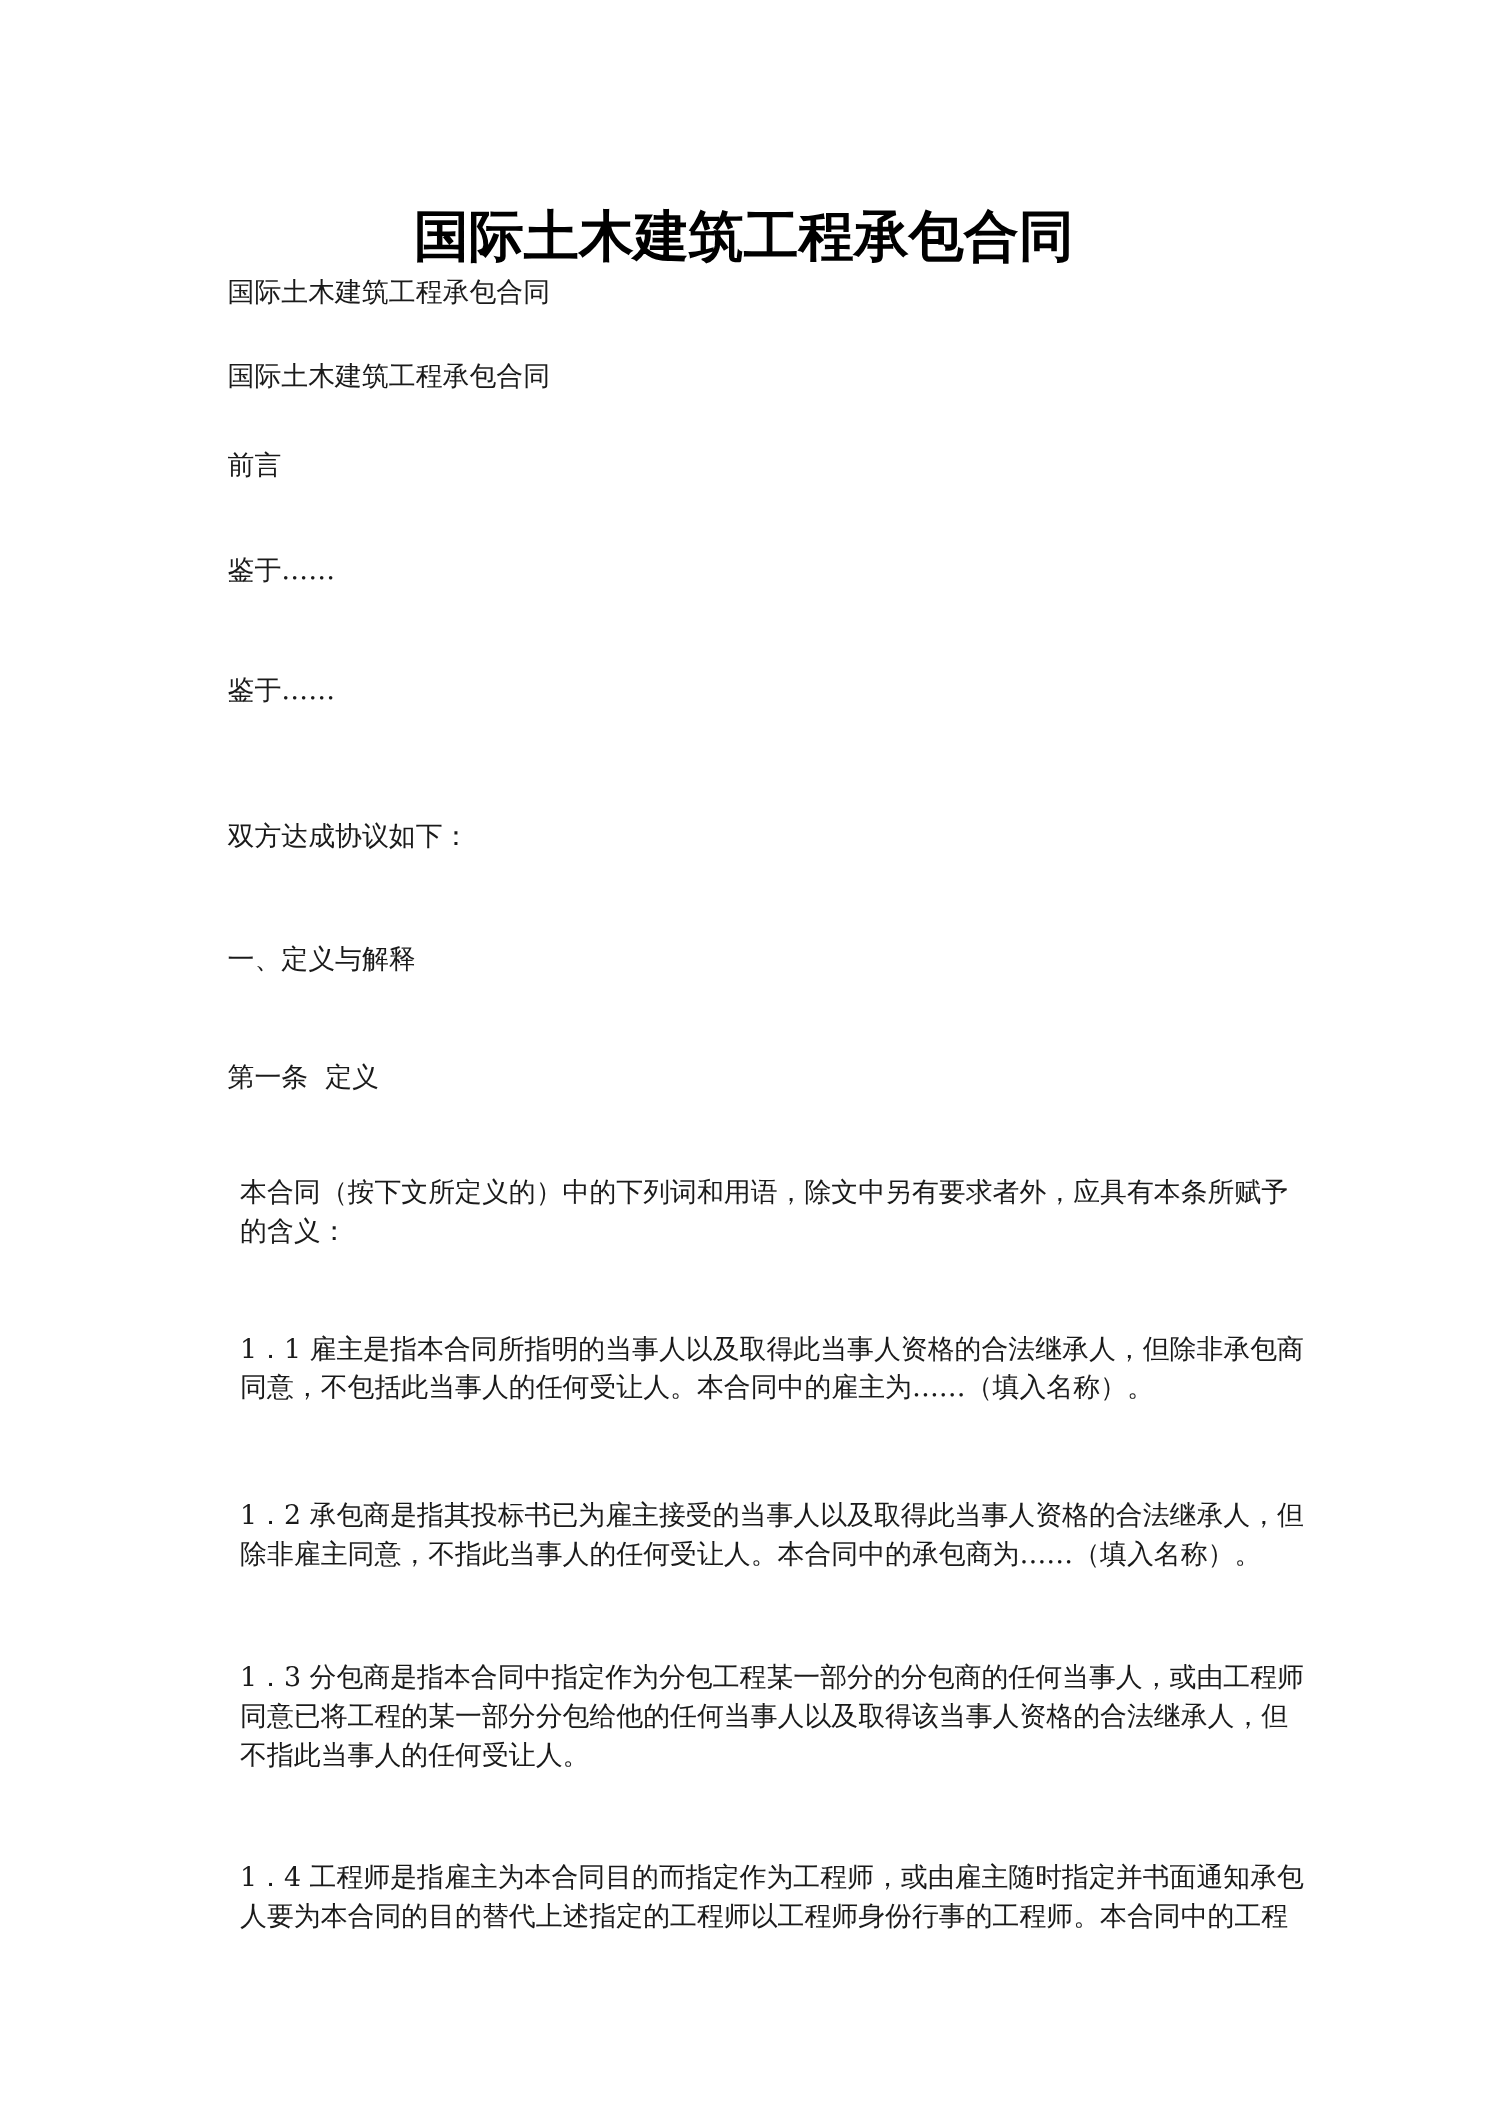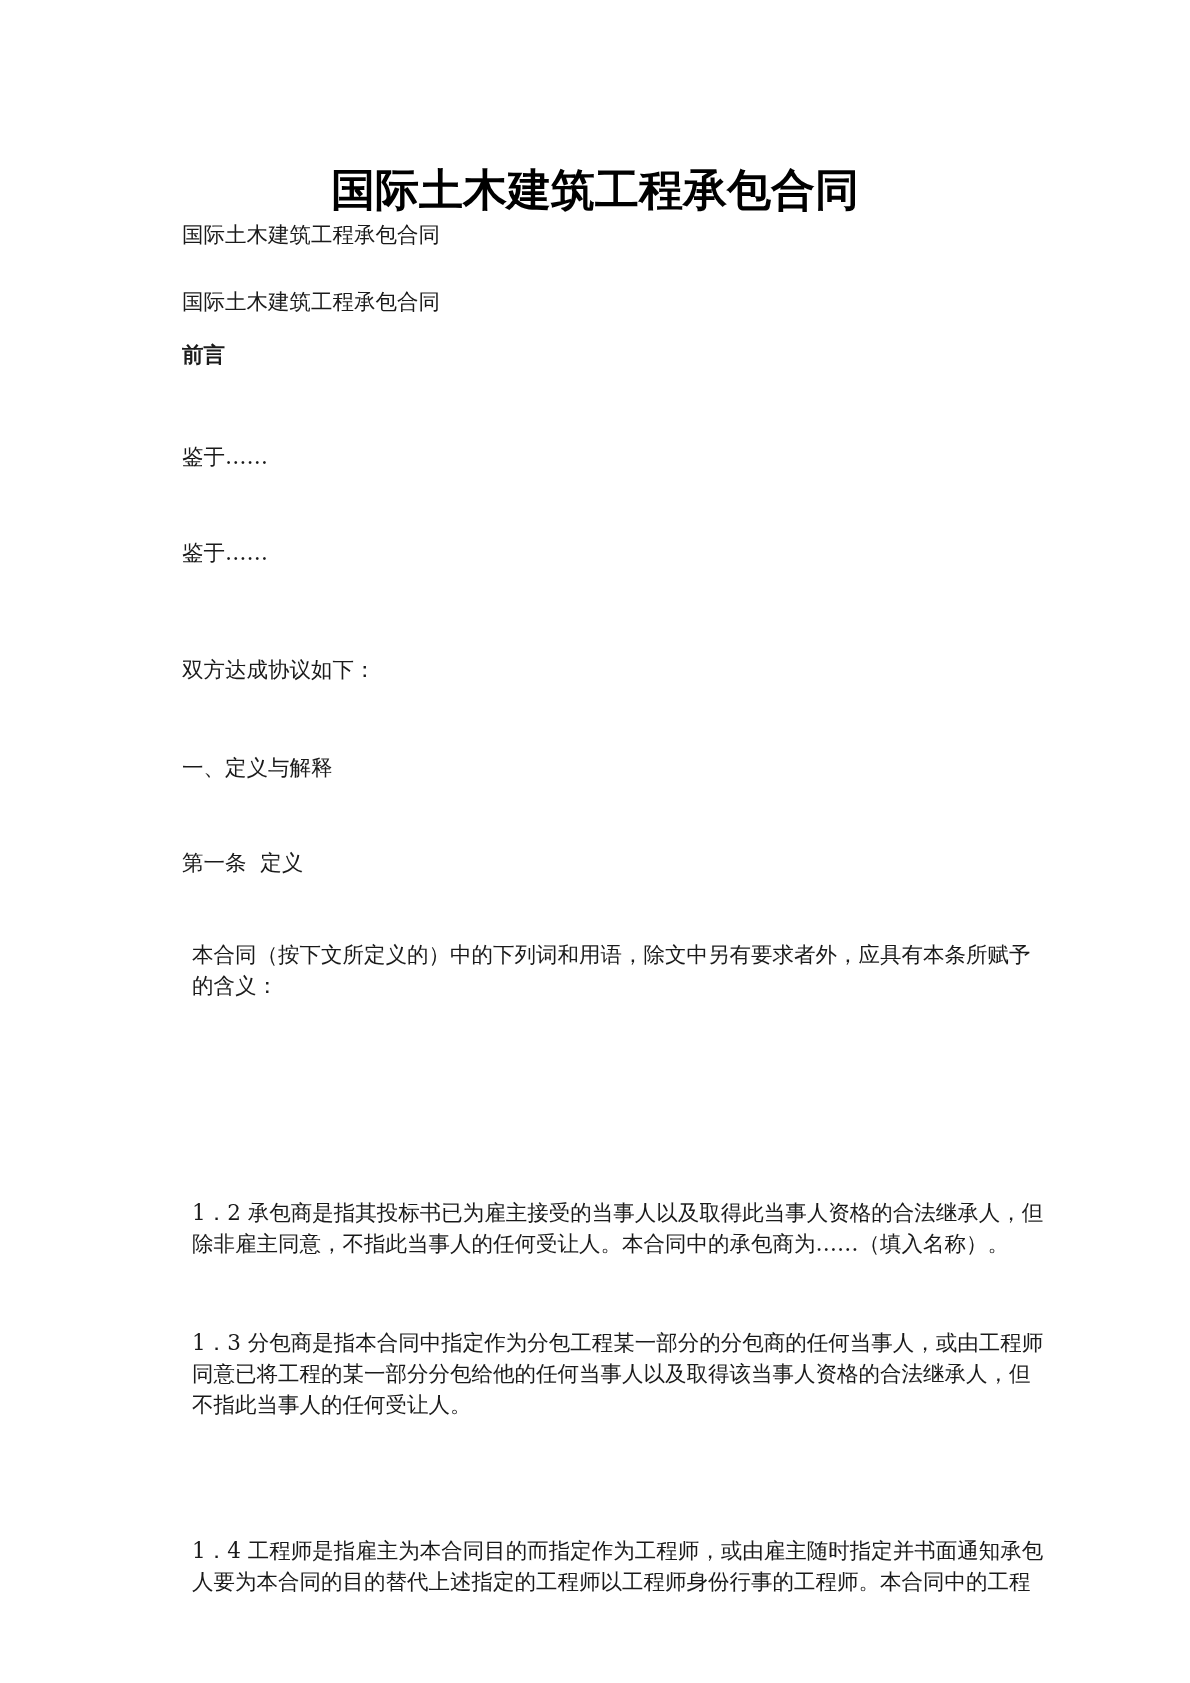--- a/index.html
+++ b/index.html
@@ -60,46 +60,50 @@
 </head>
 <body>
 
 <div class="page">
 
   <div class="title">国际土木建筑工程承包合同</div>
 
   <div class="line" style="top:219px;">国际土木建筑工程承包合同</div>
   <div class="line" style="top:286px;">国际土木建筑工程承包合同</div>
 
-  <div class="line" style="top:339px;font-weight:bold;">前言</div>
+  <div class="line" style="top:357px;">前言</div>
 
   <div class="line" style="top:441px;">鉴于……</div>
   <div class="line" style="top:537px;">鉴于……</div>
 
   <div class="line" style="top:654px;">双方达成协议如下：</div>
 
   <div class="line" style="top:752px;">一、定义与解释</div>
 
   <div class="line" style="top:847px; white-space:pre;">第一条  定义</div>
 
   <div class="para" style="top:939px;">
     <span class="pl">本合同（按下文所定义的）中的下列词和用语，除文中另有要求者外，应具有本条所赋予</span>
     <span class="pl">的含义：</span>
   </div>
 
+  <div class="para" style="top:1064px;">
+    <span class="pl">1．1 雇主是指本合同所指明的当事人以及取得此当事人资格的合法继承人，但除非承包商</span>
+    <span class="pl">同意，不包括此当事人的任何受让人。本合同中的雇主为……（填入名称）。</span>
+  </div>
 
   <div class="para" style="top:1187px;margin-top:10px;">
     <span class="pl">1．2 承包商是指其投标书已为雇主接受的当事人以及取得此当事人资格的合法继承人，但</span>
     <span class="pl">除非雇主同意，不指此当事人的任何受让人。本合同中的承包商为……（填入名称）。</span>
   </div>
 
   <div class="para" style="top:1294px;margin-top:33px;">
     <span class="pl">1．3 分包商是指本合同中指定作为分包工程某一部分的分包商的任何当事人，或由工程师</span>
     <span class="pl">同意已将工程的某一部分分包给他的任何当事人以及取得该当事人资格的合法继承人，但</span>
     <span class="pl">不指此当事人的任何受让人。</span>
   </div>
 
-  <div class="para" style="top:1487px;margin-top:48px;">
+  <div class="para" style="top:1487px;">
     <span class="pl">1．4 工程师是指雇主为本合同目的而指定作为工程师，或由雇主随时指定并书面通知承包</span>
     <span class="pl">人要为本合同的目的替代上述指定的工程师以工程师身份行事的工程师。本合同中的工程</span>
   </div>
 
 </div>
 
 </body></html>

